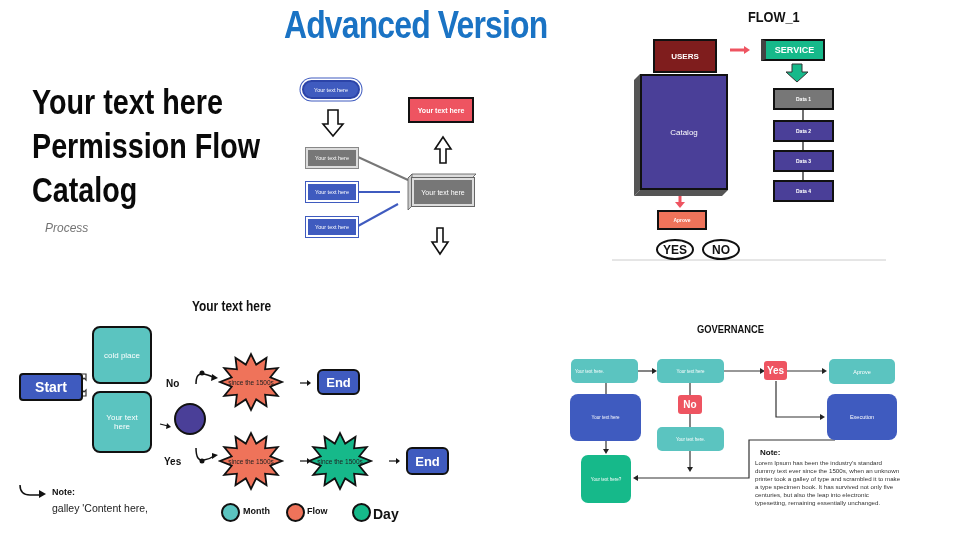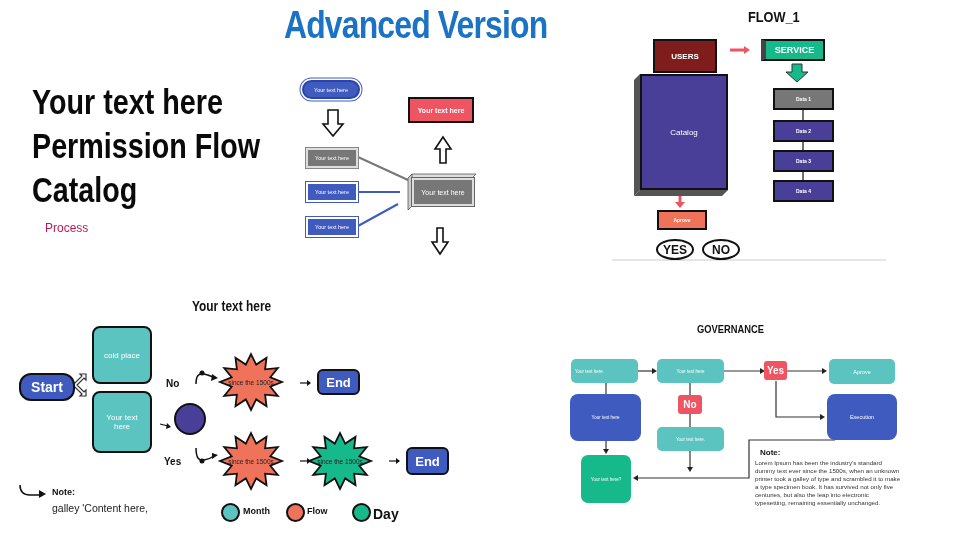--- a/index.html
+++ b/index.html
@@ -1,20 +1,20 @@
 <!DOCTYPE html>
 <html><head>
 <meta charset="utf-8">
 <style>
   html,body{margin:0;padding:0;background:#fff;}
   body{width:960px;height:540px;position:relative;overflow:hidden;font-family:"Liberation Sans",sans-serif;color:#111;}
   .abs{position:absolute;}
   #main-title{left:284px;top:4px;font-size:38px;color:#1a73c4;font-weight:bold;letter-spacing:-1px;transform:scaleX(0.84);transform-origin:left top;white-space:nowrap;}
   #hero{left:32px;top:80px;font-size:35px;line-height:44px;font-weight:bold;transform:scaleX(0.82);transform-origin:left top;white-space:nowrap;color:#0a0a0a;}
-  #hero-sub{left:45px;top:221px;font-size:12px;color:#be185d;}
+  #hero-sub{left:45px;top:221px;font-size:12px;color:#737373;font-style:italic;}
   .box{position:absolute;display:flex;align-items:center;justify-content:center;text-align:center;color:#fff;box-sizing:border-box;}
   .t-s{font-size:8px;font-weight:bold;}
   .t-xs{font-size:5.5px;}
   svg{position:absolute;left:0;top:0;}
   .flowtitle{font-size:15px;font-weight:bold;transform:scaleX(0.85);transform-origin:left top;white-space:nowrap;}
   .pill{position:absolute;border:2px solid #111;border-radius:50%;font-weight:bold;font-size:12px;display:flex;align-items:center;justify-content:center;background:#fff;}
   .lbl{position:absolute;font-size:10px;font-weight:bold;}
   .legend-dot{position:absolute;width:15px;height:15px;border-radius:50%;border:2px solid #111;}
   .note-text{position:absolute;font-size:7px;line-height:8.5px;color:#333;width:150px;}
 </style>
@@ -110,21 +110,21 @@
     <polygon points="39,490 46,494 39,498" fill="#111"></polygon>
 
     <g id="bursts">
         <polygon points="251.0,354.1 256.2,364.6 266.5,357.8 265.1,369.3 277.8,368.1 270.3,377.3 282.0,382.0 270.3,386.7 277.8,395.9 265.1,394.7 266.5,406.2 256.2,399.4 251.0,409.9 245.8,399.4 235.5,406.2 236.9,394.7 224.2,395.9 231.7,386.7 220.0,382.0 231.7,377.3 224.2,368.1 236.9,369.3 235.5,357.8 245.8,364.6" fill="#ef735a" stroke="#111" stroke-width="1.8"></polygon>
         <polygon points="251.0,433.1 256.2,443.6 266.5,436.8 265.1,448.3 277.8,447.1 270.3,456.3 282.0,461.0 270.3,465.7 277.8,474.9 265.1,473.7 266.5,485.2 256.2,478.4 251.0,488.9 245.8,478.4 235.5,485.2 236.9,473.7 224.2,474.9 231.7,465.7 220.0,461.0 231.7,456.3 224.2,447.1 236.9,448.3 235.5,436.8 245.8,443.6" fill="#ef735a" stroke="#111" stroke-width="1.8"></polygon>
         <polygon points="340.0,433.1 345.2,443.6 355.5,436.8 354.1,448.3 366.8,447.1 359.3,456.3 371.0,461.0 359.3,465.7 366.8,474.9 354.1,473.7 355.5,485.2 345.2,478.4 340.0,488.9 334.8,478.4 324.5,485.2 325.9,473.7 313.2,474.9 320.7,465.7 309.0,461.0 320.7,456.3 313.2,447.1 325.9,448.3 324.5,436.8 334.8,443.6" fill="#16b98a" stroke="#111" stroke-width="1.8"></polygon>
       </g>
 
     <circle cx="190" cy="419" r="15" fill="#4a3f98" stroke="#111" stroke-width="2"></circle>
   </svg>
-  <div class="box" style="left:19px;top:373px;width:56px;height:28px;background:#3f5bbf;border:2px solid #111;border-radius:12px;font-size:14px;font-weight:bold;">Start</div>
+  <div class="box" style="left:19px;top:373px;width:64px;height:28px;background:#3f5bbf;border:2px solid #111;border-radius:4px;font-size:14px;font-weight:bold;">Start</div>
   <div class="box" style="left:92px;top:326px;width:60px;height:58px;background:#5bc4c0;border:2.5px solid #111;border-radius:8px;font-size:8px;">cold place</div>
   <div class="box" style="left:92px;top:391px;width:60px;height:62px;background:#5bc4c0;border:2.5px solid #111;border-radius:8px;font-size:8px;padding:0 8px;">Your text here</div>
   <div class="lbl" style="left:166px;top:378px;">No</div>
   <div class="lbl" style="left:164px;top:456px;">Yes</div>
 
   <div class="box" style="left:228px;top:370px;width:46px;height:24px;font-size:6.5px;color:#222;z-index:2;">since the 1500s</div>
   <div class="box" style="left:228px;top:449px;width:46px;height:24px;font-size:6.5px;color:#222;z-index:2;">since the 1500s</div>
   <div class="box" style="left:317px;top:449px;width:46px;height:24px;font-size:6.5px;color:#222;z-index:2;">since the 1500s</div>
 
   <div class="box" style="left:317px;top:369px;width:43px;height:26px;background:#3f5bbf;border:2px solid #111;border-radius:6px;font-size:13px;font-weight:bold;">End</div>

